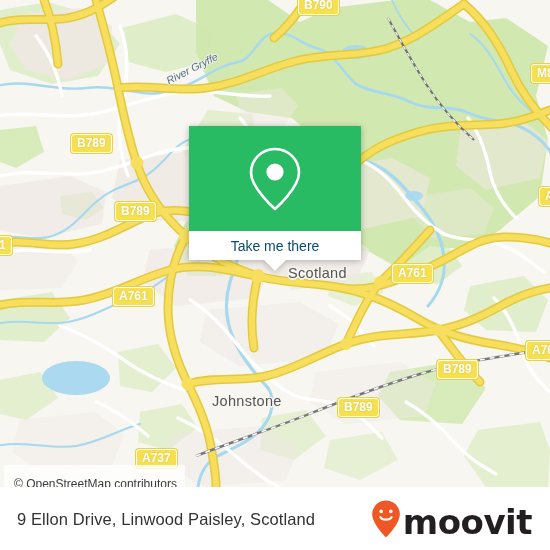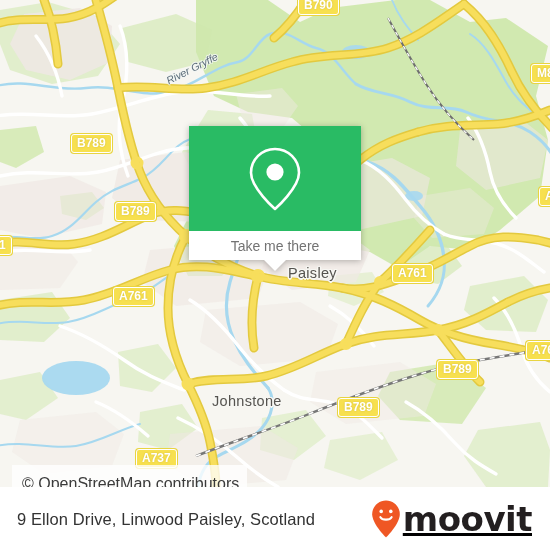--- a/index.html
+++ b/index.html
@@ -73,45 +73,45 @@
     align-items: center;
     justify-content: center;
   }
   #popup-action {
     height: 29px;
     background: #ffffff;
     display: flex;
     align-items: center;
     justify-content: center;
     font-size: 14px;
-    color: #737373;
+    color: #0c4a6e;
     cursor: pointer;
     position: relative;
   }
   #popup-tail {
     position: absolute;
     left: 50%;
     top: 100%;
     transform: translateX(-50%);
     width: 0; height: 0;
     border-left: 11px solid transparent;
     border-right: 11px solid transparent;
     border-top: 11px solid #ffffff;
   }
 
   
   #attribution {
     position: absolute;
-    left: 12px; top: 465px;
+    left: 4px; top: 465px;
     height: 22px;
     padding: 16px 8px 0 10px;
     display: flex;
     align-items: center;
     background: rgba(255,255,255,.78);
-    font-size: 16px;
+    font-size: 12px;
     color: #3b3b3b;
   }
 
   
   #footer {
     position: absolute;
     left: 0; top: 487px;
     width: 550px; height: 63px;
     background: #ffffff;
     display: flex;
@@ -121,23 +121,22 @@
     border-top: 1px solid #ffffff;
     gap: 20px;
   }
   #address-text {
     font-size: 16.5px;
     color: #333333;
     letter-spacing: .1px;
   }
   #brand {
     display: flex;
-    align-items: center;
+    align-items: flex-end;
     gap: 2px;
-    text-decoration: underline;
   }
   #brand-wordmark {
     font-size: 34px;
     font-weight: bold;
     color: #231f20;
     letter-spacing: -.5px;
     line-height: 1;
     font-family: "DejaVu Sans", sans-serif;
   }
 </style>
@@ -319,21 +318,21 @@
       <g fill="none">
         <path d="M196 456 C232 442, 268 430, 304 416 C344 400, 380 386, 420 374
                  C456 363, 492 358, 528 352 L554 348" stroke="#777777" stroke-width="2.4"></path>
         <path d="M196 456 C232 442, 268 430, 304 416 C344 400, 380 386, 420 374
                  C456 363, 492 358, 528 352 L554 348" stroke="#ffffff" stroke-width="1.6" stroke-dasharray="5 5"></path>
         <path d="M388 18 C400 40, 412 62, 426 84 C440 106, 456 124, 474 140" stroke="#6e6e6e" stroke-width="2"></path>
         <path d="M388 18 C400 40, 412 62, 426 84 C440 106, 456 124, 474 140" stroke="#ffffff" stroke-width="1.3" stroke-dasharray="4 4"></path>
       </g>
     </svg>
 
-    <div class="map-label place-label" style="left:288px; top:265px;">Paisley</div>
+    <div class="map-label place-label" style="left:288px; top:265px;">Scotland</div>
     <div class="map-label place-label" style="left:212px; top:393px;text-align:right;">Johnstone</div>
 
     <div class="map-label water-label" style="left:167px; top:75px; transform:rotate(-27deg); transform-origin:left center;">River Gryffe</div>
 
     <div class="shield" style="left:298px; top:-4px;">B790</div>
     <div class="shield" style="left:531px; top:64px;">M8</div>
     <div class="shield" style="left:71px;  top:134px;">B789</div>
     <div class="shield" style="left:115px; top:202px;">B789</div>
     <div class="shield" style="left:539px; top:187px;">A</div>
     <div class="shield" style="left:-7px;  top:236px;">1</div>

